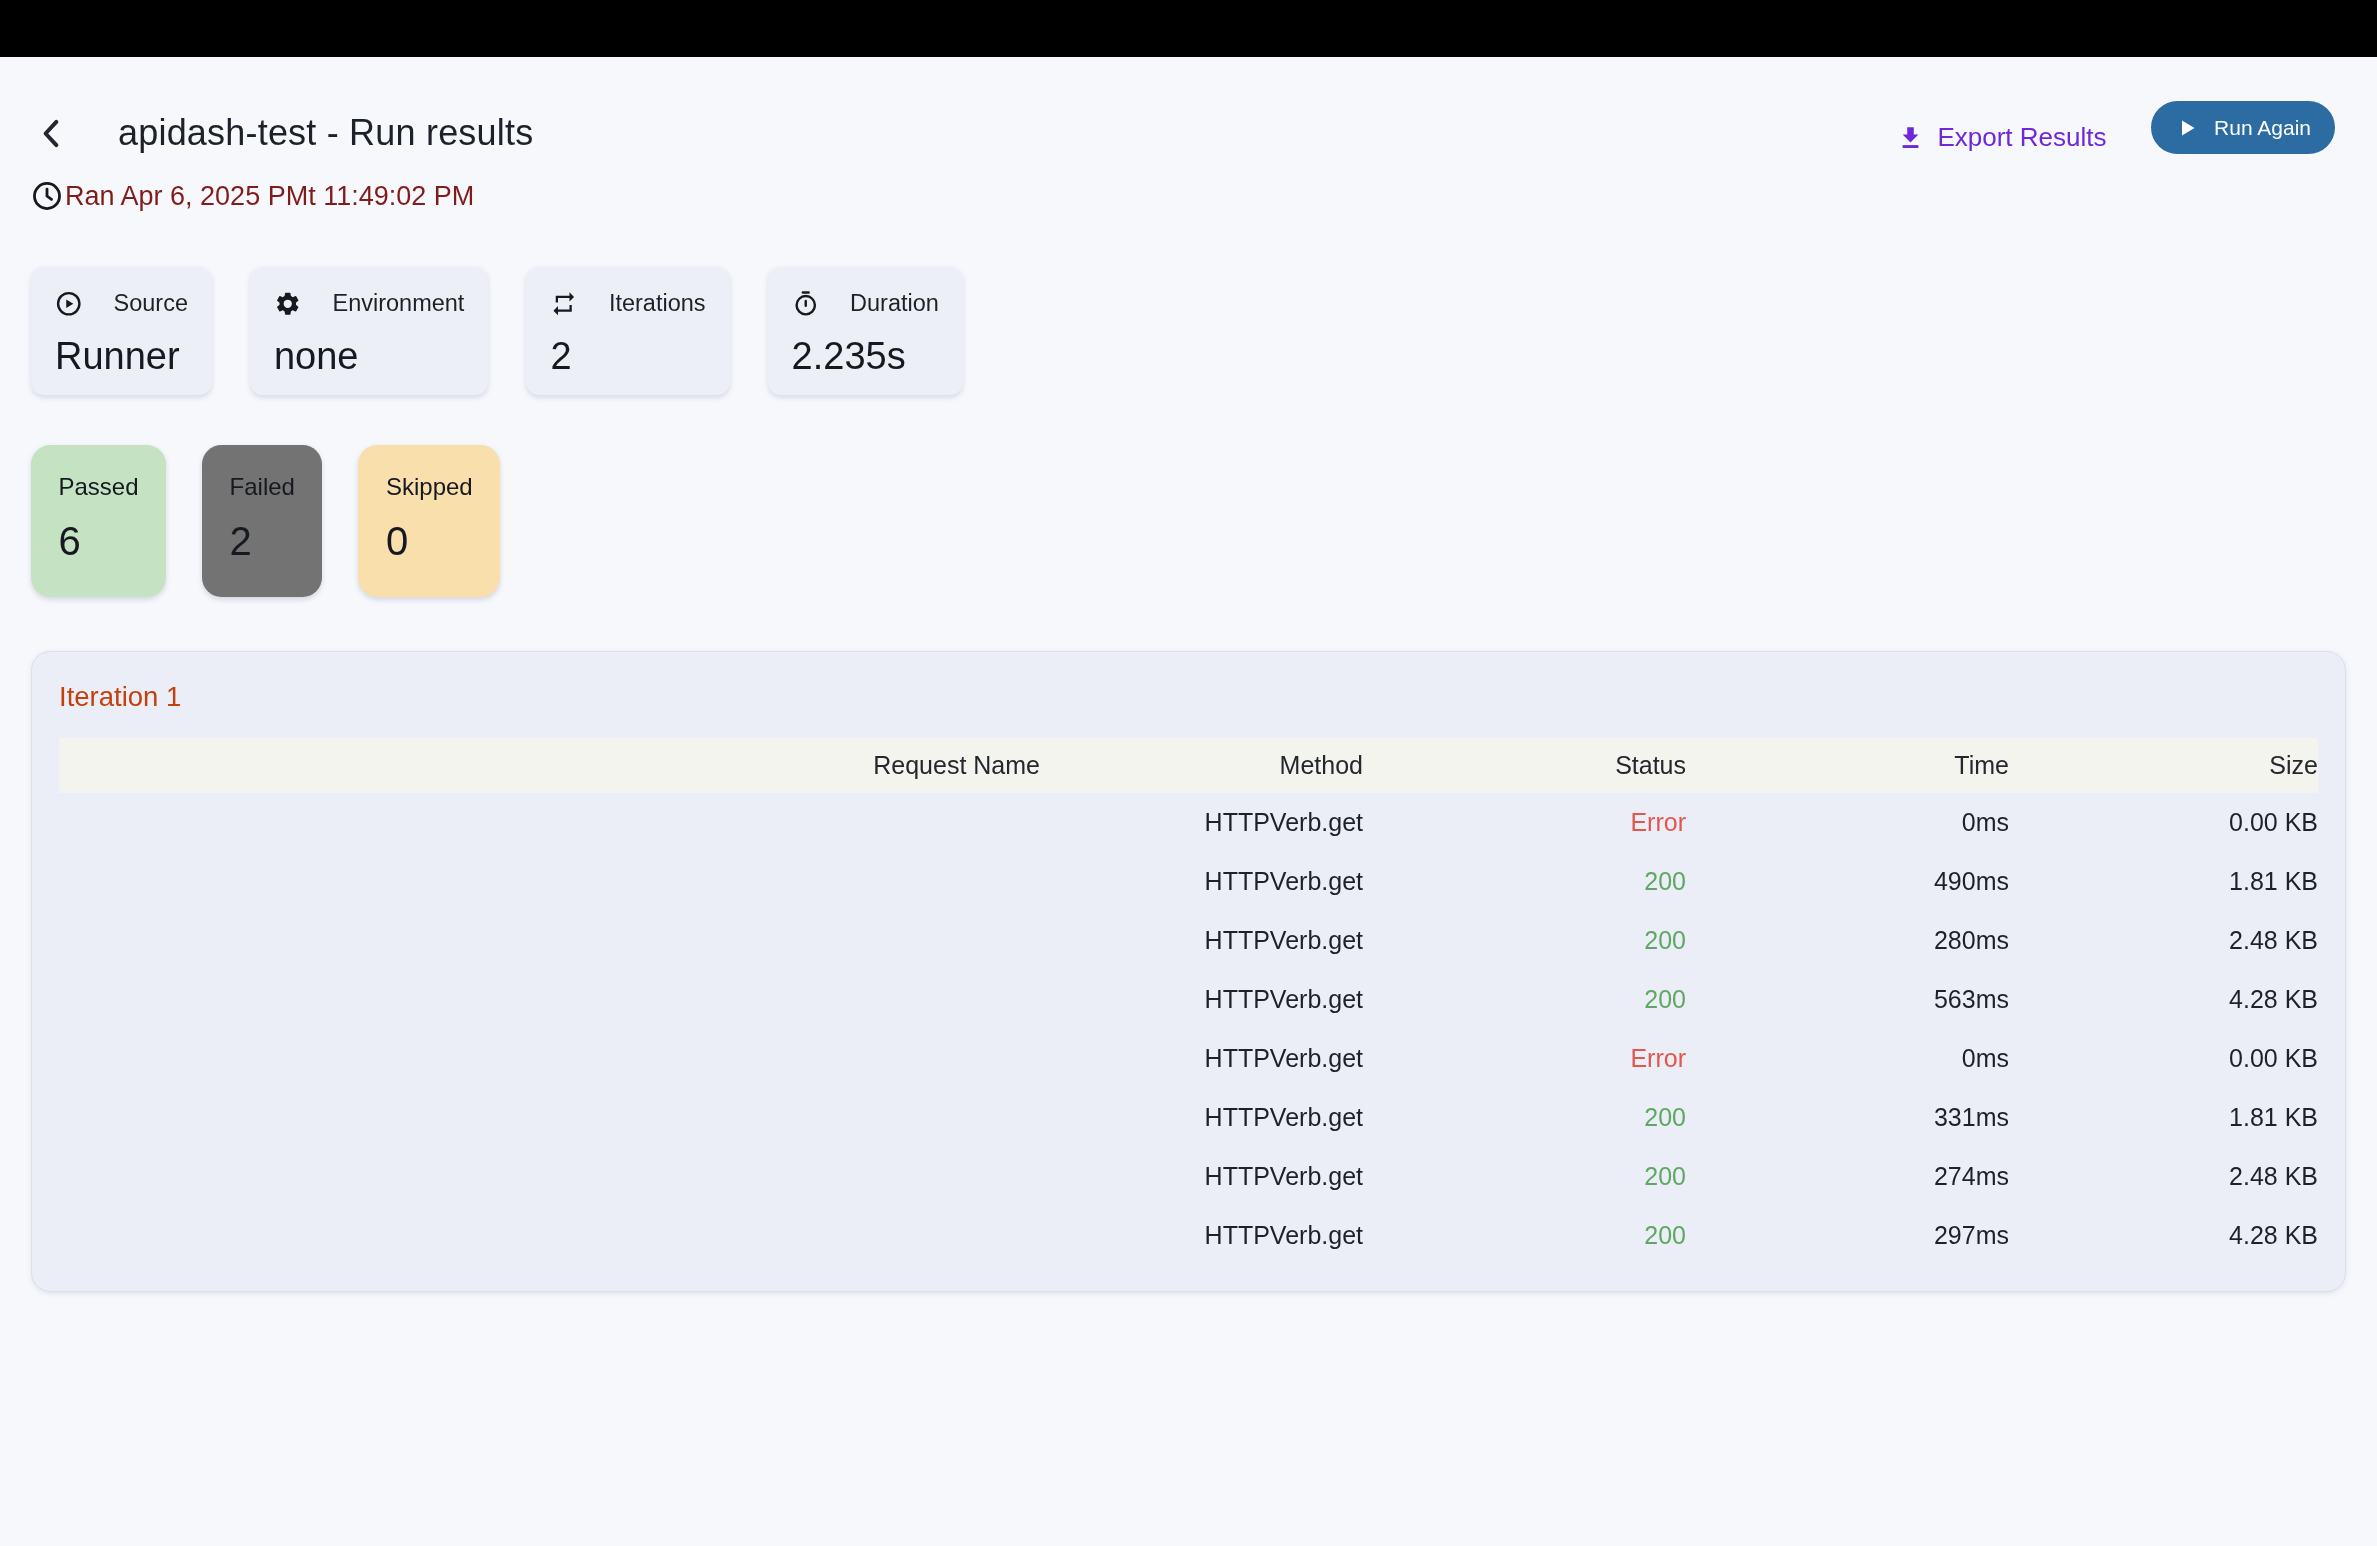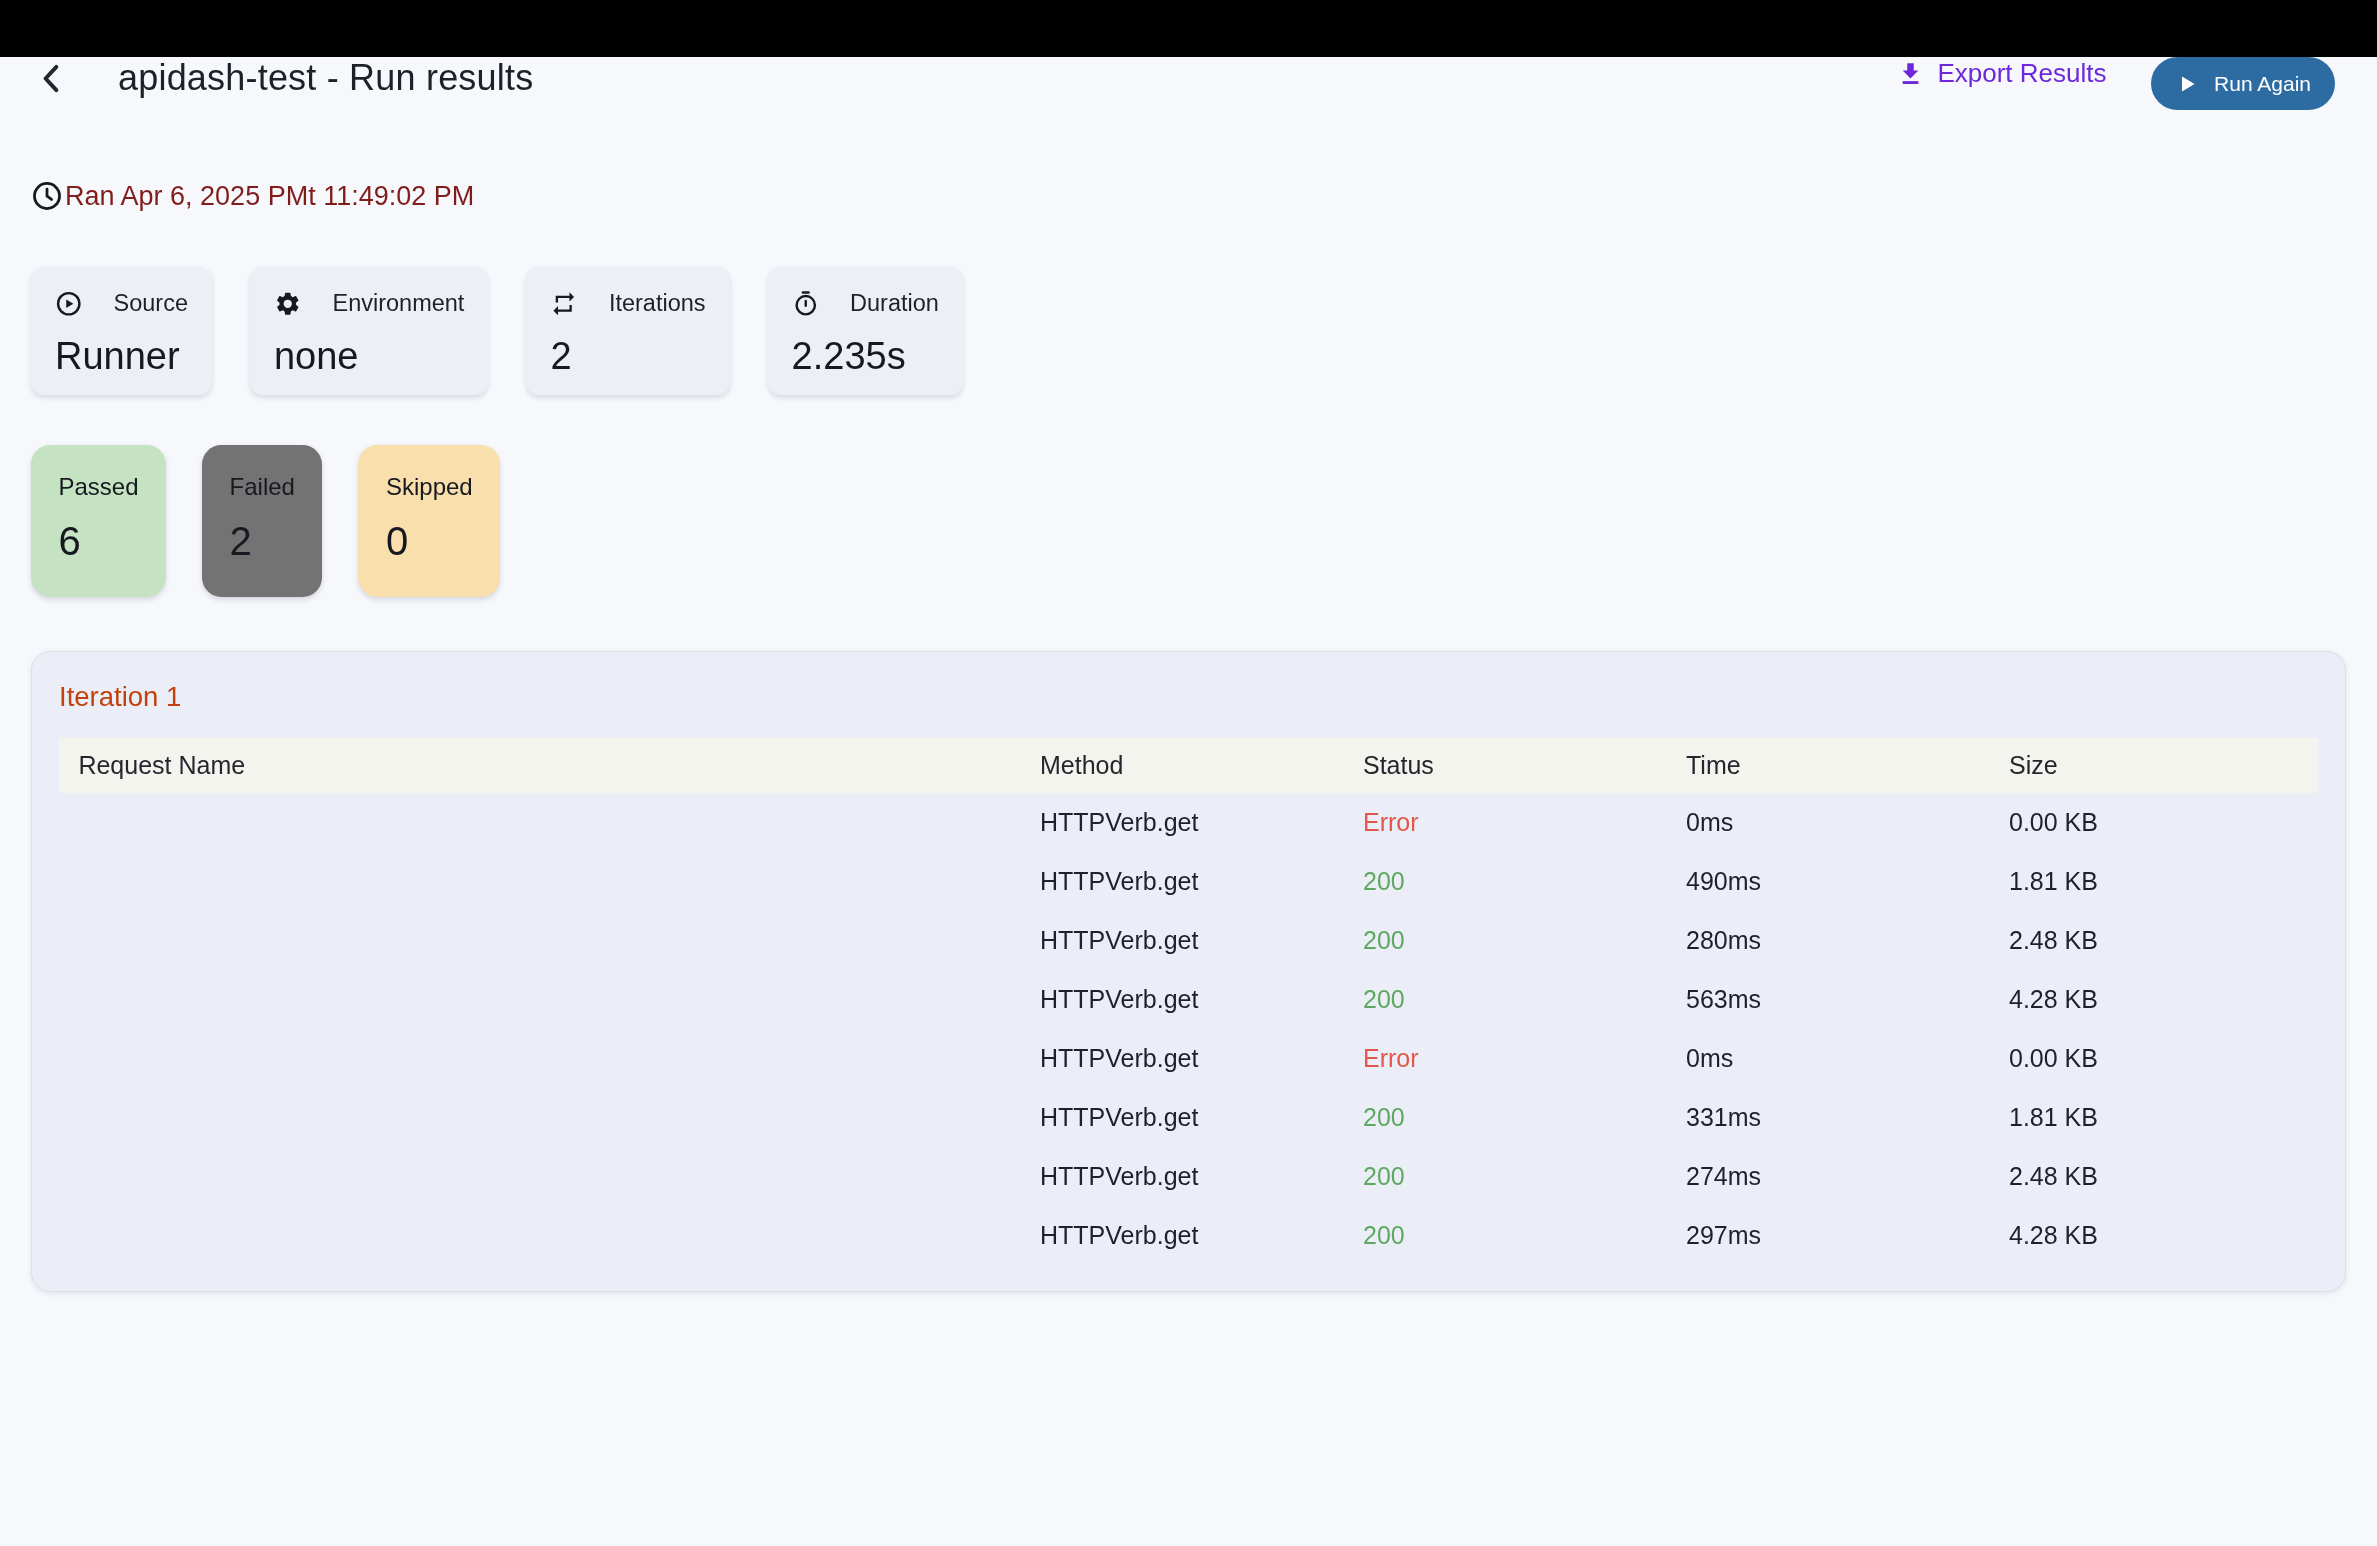--- a/index.html
+++ b/index.html
@@ -2,21 +2,21 @@
 <html style="font-size:13px"><head>
 <meta charset="utf-8">
 <style>
   html,body{margin:0;padding:0;background:#f7f8fc;}
   .page{position:relative;width:2377px;height:1546px;background:#f7f8fc;
         font-family:"Liberation Sans",sans-serif;color:#1d2129;overflow:hidden;}
   .topbar{position:absolute;top:0;left:0;width:2377px;height:57px;background:#000;}
 
   
   .header{position:absolute;top:57px;left:0;width:2377px;height:97px;
-          display:flex;align-items:flex-start;padding:0 42px 0 31px;box-sizing:border-box;}
+          display:flex;align-items:flex-end;padding:0 42px 0 31px;box-sizing:border-box;}
   .back-btn{background:none;border:none;padding:0;width:42px;height:42px;cursor:pointer;
             display:flex;align-items:center;justify-content:center;color:#23272f;}
   .page-title{font-size:36px;font-weight:500;margin:0 0 0 45px;color:#1d2129;letter-spacing:0.2px;}
   .spacer{flex:1;}
   .export-link{display:flex;align-items:center;gap:12px;color:#6d28d9;font-size:26px;
                font-weight:400;cursor:pointer;text-decoration:none;background:none;border:none;}
   .run-again{margin-left:39px;display:flex;align-items:center;gap:14.6px;height:53px;
              padding:0 24px;background:#2d6ba3;color:#fff;border:none;border-radius:32px;
              font-size:21px;font-family:"Liberation Sans",sans-serif;cursor:pointer;}
 
@@ -40,21 +40,21 @@
   .stat-card.failed{background:#737373;}
   .stat-card.skipped{background:#f8dfac;}
   .stat-label{font-size:24px;}
   .stat-value{font-size:40px;margin-top:18px;}
 
   
   .iteration-panel{position:absolute;top:651px;left:31px;width:2315px;height:641px;
                    box-sizing:border-box;background:#ebeef6;border:0.8px solid #dcdfe9;
                    border-radius:19.4px;padding:29px 27px;box-shadow:0 1.6px 4.9px rgba(120,130,150,0.15);}
   .iteration-title{font-size:27.5px;font-weight:500;margin:0;color:#c2410c;}
-  .table{margin-top:25px;}
+  .table{margin-top:25px;text-align:right;}
   .thead,.trow{display:grid;grid-template-columns:981px 323px 323px 323px auto;align-items:center;}
   .thead{background:#f4f4ef;height:55px;font-size:25px;color:#24272e;}
   .trow{height:59px;font-size:25px;color:#1d2129;}
   .cell.first{padding-left:19.4px;}
   .cell[data-status="error"]{color:#e2574d;}
   .cell[data-status="ok"]{color:#5fa863;}
 
   svg{display:block;}
 </style>
 </head>

